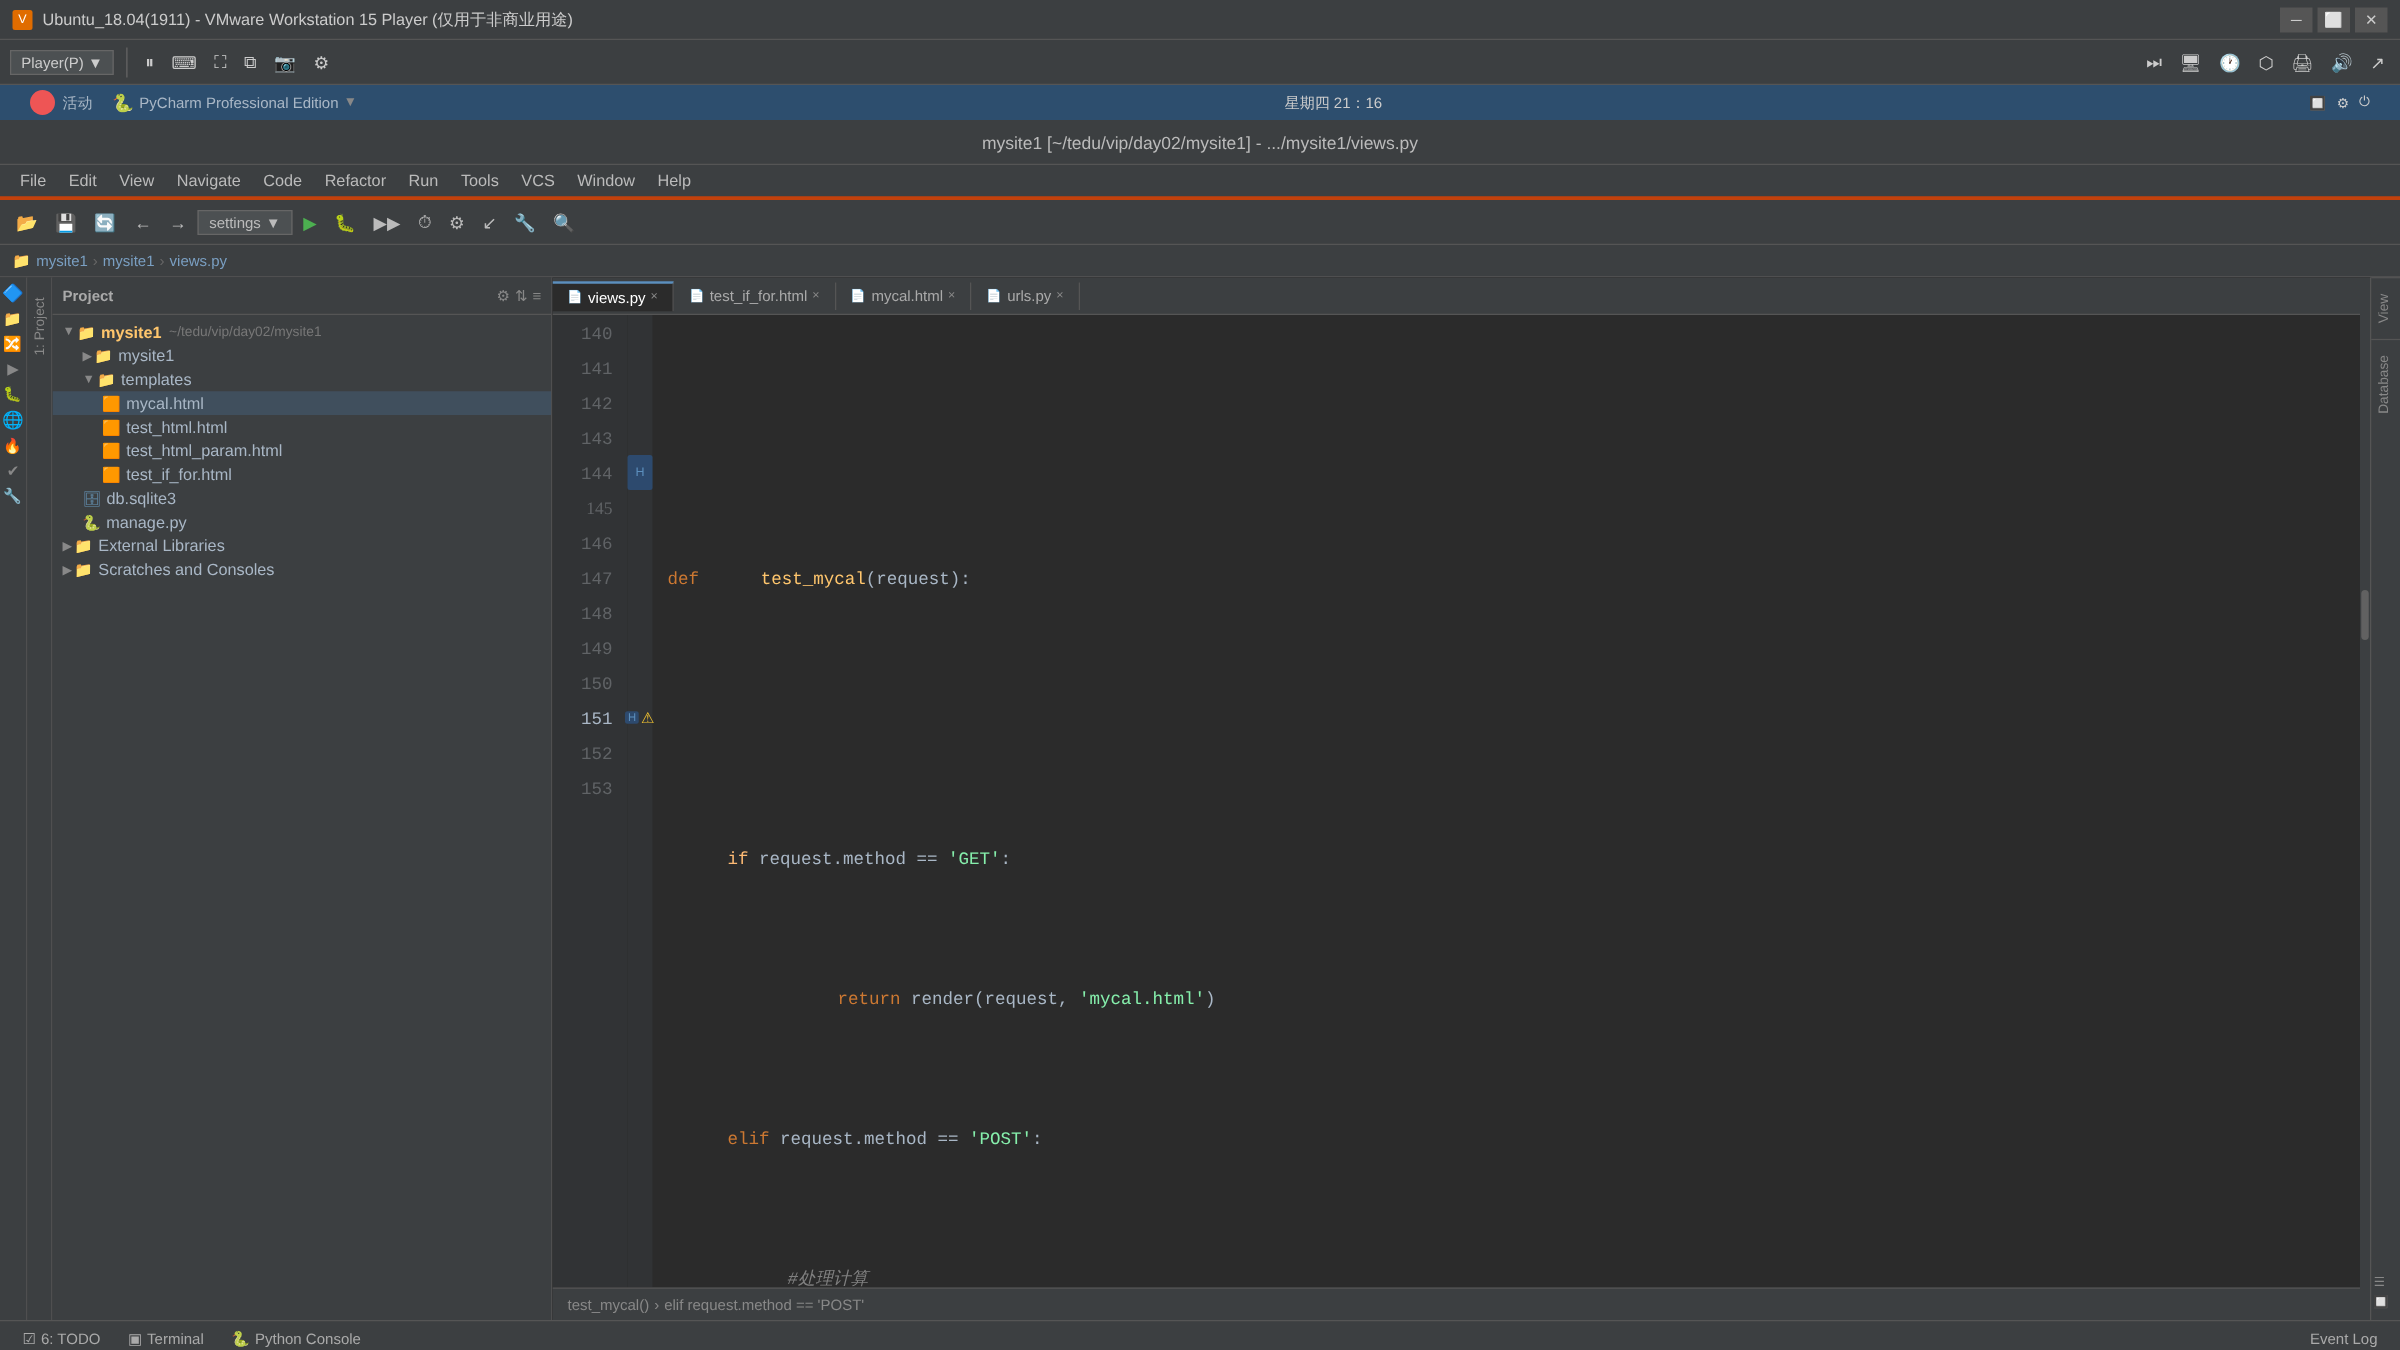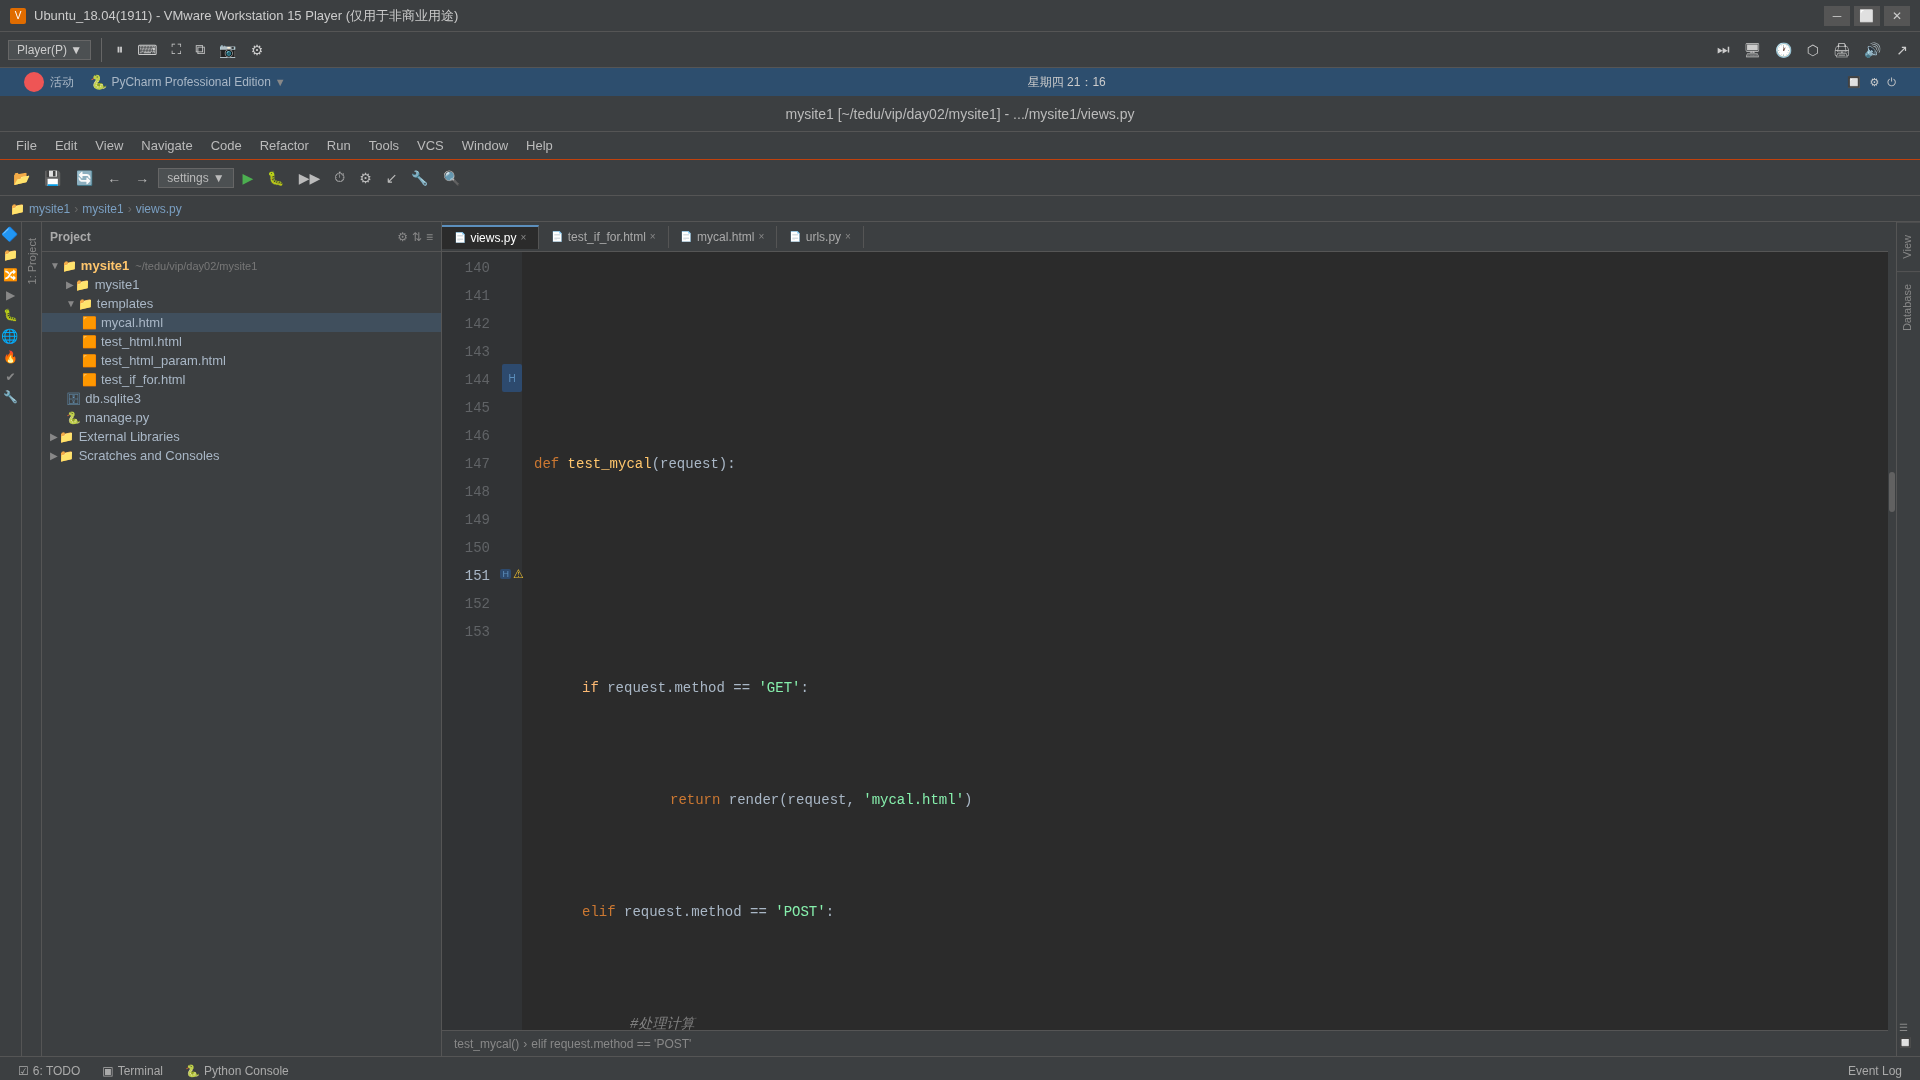--- a/index.html
+++ b/index.html
@@ -62,21 +62,21 @@
     }
 
     
     .menubar {
       background: #3c3f41;
       height: 28px;
       display: flex;
       align-items: center;
       padding: 0 8px;
       gap: 2px;
-      border-bottom: 1px solid #c2410c;
+      border-bottom: 3px solid #c2410c;
     }
     .menubar-item { padding: 2px 8px; font-size: 13px; color: #bbb; cursor: pointer; }
 
     
     .toolbar {
       background: #3c3f41;
       height: 36px;
       display: flex;
       align-items: center;
       padding: 0 8px;
@@ -499,21 +499,21 @@
 
     <div class="code-area" style="flex:1; display:flex; overflow:hidden;">
 
       <div style="display:flex; flex-shrink:0;">
         <div class="line-numbers">
           <div style="height:28px;">140</div>
           <div style="height:28px;">141</div>
           <div style="height:28px;">142</div>
           <div style="height:28px;">143</div>
           <div style="height:28px;">144</div>
-          <div style="height:28px;">145</div>
+          <div style="height:28px;font-family:Liberation Serif, serif;">145</div>
           <div style="height:28px;">146</div>
           <div style="height:28px;">147</div>
           <div style="height:28px;">148</div>
           <div style="height:28px;">149</div>
           <div style="height:28px;">150</div>
           <div style="height:28px; color:#a9b7c6;">151</div>
           <div style="height:28px;">152</div>
           <div style="height:28px;">153</div>
         </div>
 
@@ -536,21 +536,21 @@
           <div class="gutter-icon"></div>
           <div class="gutter-icon"></div>
         </div>
       </div>
 
       <div class="code-content">
         
         <div class="code-line">&nbsp;</div>
         
         <div class="code-line">
-          <span class="kw-def">def </span><span style="color:#ffc66d;">test_mycal</span><span>(</span><span style="color:#a9b7c6;">request</span><span>):</span>
+          <span class="kw-def">def </span><span style="color:#ffc66d;margin-left:41px;">test_mycal</span><span>(</span><span style="color:#a9b7c6;">request</span><span>):</span>
         </div>
         
         <div class="code-line">&nbsp;</div>
         
         <div class="code-line">
           <span style="display:inline-block; width:48px;"></span><span class="kw-if">if </span><span>request.method </span><span>== </span><span class="str-val">'GET'</span><span>:</span>
         </div>
         
         <div class="code-line">
           <span style="display:inline-block; width:96px;"></span><span class="kw-return">return </span><span style="color:#a9b7c6;">render(request, </span><span class="str-val">'mycal.html'</span><span>)</span>

